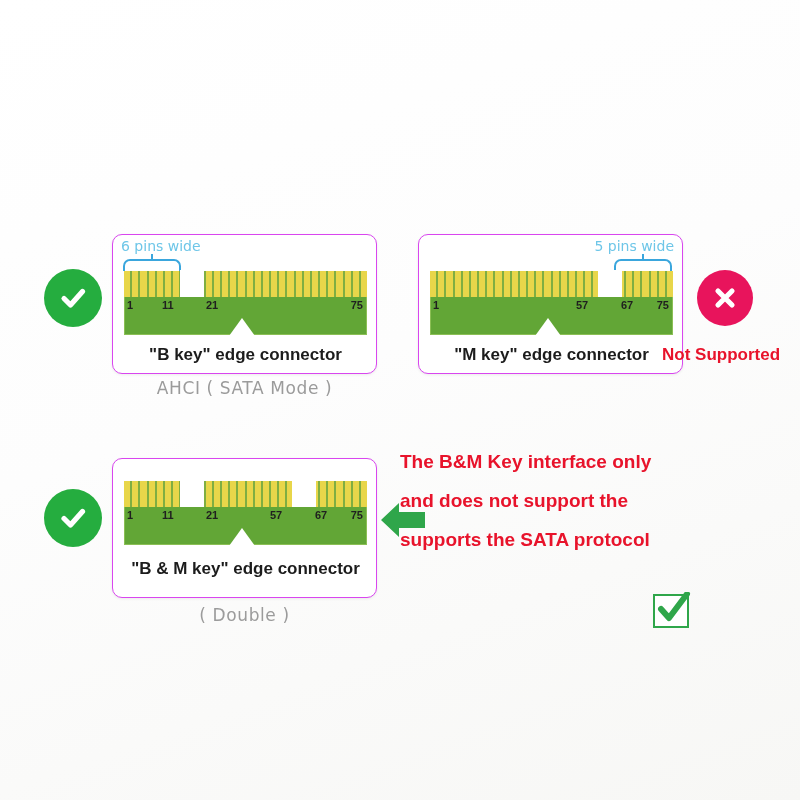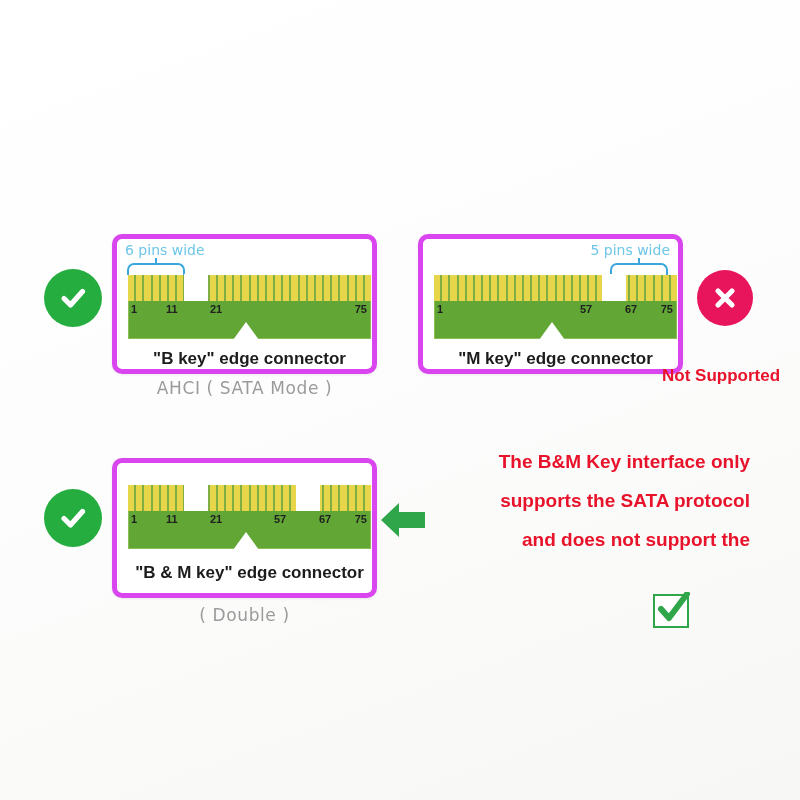--- a/index.html
+++ b/index.html
@@ -16,21 +16,21 @@
     position: absolute; left: 0; top: 72px; width: 800px;
     text-align: center;
     font-size: 30px; font-weight: bold; letter-spacing: .2px;
     color: #1c1c1c;
   }
 
   
   .card {
     position: absolute;
     background: #ffffff;
-    border: 5px solid #d946ef;
+    border: 1px solid #d946ef;
     border-radius: 10px;
     box-shadow: 0 1px 3px rgba(0,0,0,.07);
   }
   .card-caption {
     position: absolute;
     text-align: center;
     font-size: 17px;
     color: #9b9b9b;
     letter-spacing: .6px;
     font-family: "DejaVu Sans", sans-serif;
@@ -134,21 +134,21 @@
   .not-supported {
     position: absolute;
     font-size: 17px; font-weight: bold;
     color: #e8132b;
     white-space: nowrap;
   }
 
   
   .red-note {
     position: absolute;
-    text-align: right;
+    text-align: left;
     font-size: 19px; font-weight: bold;
     color: #e8132b;
     line-height: 39px;
     white-space: nowrap;
   }
 
   
   .check-box {
     position: absolute;
     border: 2px solid #2fa64a;
@@ -285,21 +285,21 @@
     <div class="edge-label" style="left:0; top:110px; width:265px;">"M key" edge connector</div>
   </div>
 
 
   <div class="circle-icon x-circle" style="left:697px; top:270px; width:56px; height:56px;">
     <svg width="30" height="30" viewBox="0 0 30 30">
       <path d="M8 8 L22 22 M22 8 L8 22" stroke="#ffffff" stroke-width="5.2" fill="none" stroke-linecap="round"></path>
     </svg>
   </div>
 
-  <div class="not-supported" style="left:662px; top:345px;margin-top:21px;">Not Supported</div>
+  <div class="not-supported" style="left:662px; top:345px;">Not Supported</div>
 
   <div class="circle-icon ok-circle" style="left:44px; top:489px; width:58px; height:58px;">
     <svg width="34" height="34" viewBox="0 0 34 34">
       <path d="M8 17.5 L14.5 24 L26.5 10.5" stroke="#ffffff" stroke-width="5.2" fill="none" stroke-linecap="round" stroke-linejoin="round"></path>
     </svg>
   </div>
 
   <div class="card" style="left:112px; top:458px; width:265px; height:140px;">
 
     <div class="pcb-wrap" style="left:11px; top:22px; width:243px; height:64px;">
@@ -357,22 +357,22 @@
   <div class="card-caption" style="left:112px; top:605px; width:265px;">( Double )</div>
 
   <div style="position:absolute; left:381px; top:503px;">
     <svg width="44" height="34" viewBox="0 0 44 34">
       <path d="M44 9 L18 9 L18 0 L0 17 L18 34 L18 25 L44 25 Z" fill="#2fa64a"></path>
     </svg>
   </div>
 
   <div class="red-note" style="left:400px; top:442px; width:350px;">
     <div>The B&amp;M Key interface only</div>
+    <div>and does not support the</div>
     <div>supports the SATA protocol</div>
-    <div>and does not support the</div>
   </div>
 
   <div class="check-box" style="left:653px; top:594px; width:36px; height:34px;">
     <svg width="36" height="32" viewBox="0 0 36 32" style="position:absolute; left:0; top:-4px;">
       <path d="M6 17 L14 26 L32 2" stroke="#2fa64a" stroke-width="6" fill="none" stroke-linecap="round" stroke-linejoin="round"></path>
     </svg>
   </div>
 
 
 </div>

